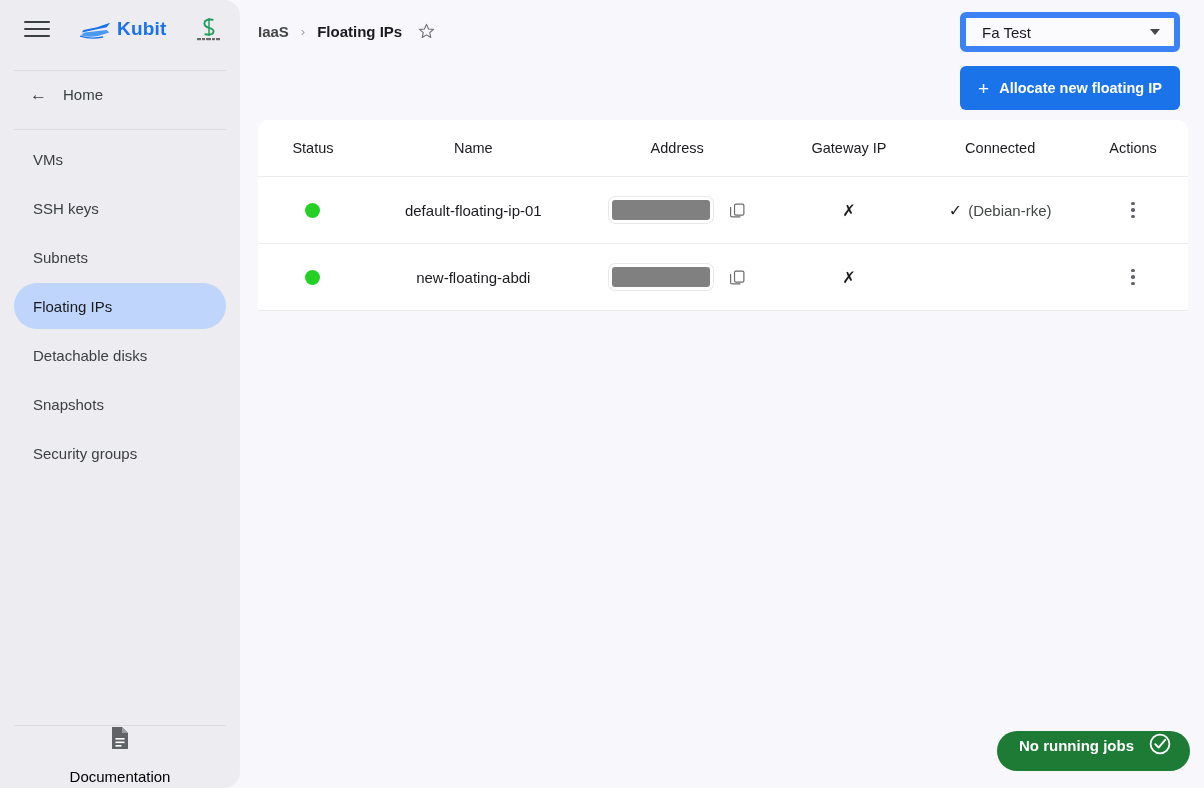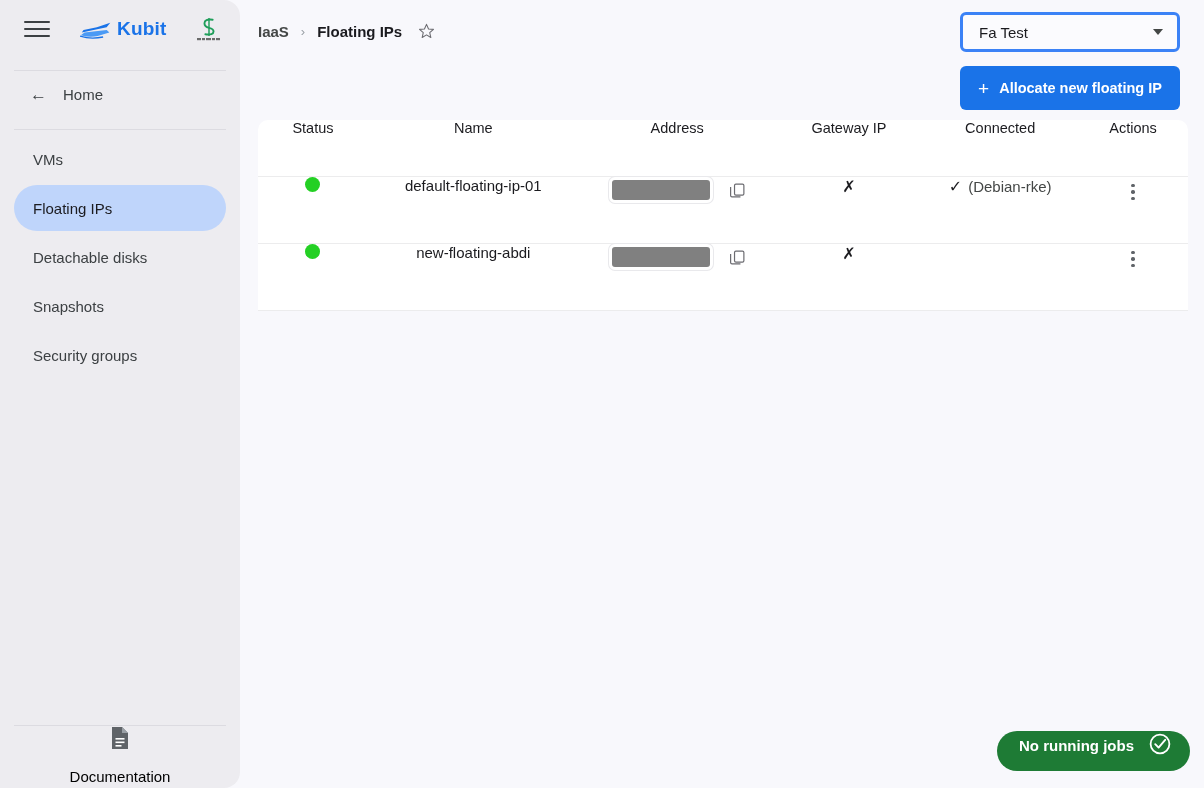--- a/index.html
+++ b/index.html
@@ -56,36 +56,36 @@
   .main { flex: 1; position: relative; height: 788px; background: #f8f8fc; }
 
   .topbar { height: 62px; display: flex; align-items: center; padding: 0 0 0 18px; }
   .crumbs { display: flex; align-items: center; gap: 12px; font-size: 15px; }
   .crumb { color: #444746; cursor: pointer; font-weight: bold; }
   .crumb.current { color: #1b1b1f; }
   .crumb-sep { color: #9aa0a6; font-size: 13px; }
   .star-icon { margin-left: 4px; cursor: pointer; display: flex; align-items: center; }
 
   .topright { position: absolute; right: 24px; top: 12px; width: 220px; }
-  .select-box { height: 40px; border: 3px solid #3b82f6; border-radius: 6px;
+  .select-box { height: 40px; border: 6px solid #3b82f6; border-radius: 6px;
                 background: #fbfbfe; display: flex; align-items: center;
                 justify-content: space-between; padding: 0 14px 0 16px; font-size: 15px;
                 color: #1b1b1f; cursor: pointer; }
   .caret { width: 0; height: 0; border-left: 5px solid transparent;
            border-right: 5px solid transparent; border-top: 6px solid #444746; }
   .alloc-btn { margin-top: 14px; height: 44px; background: #1a73e8; border-radius: 6px;
                display: flex; align-items: center; justify-content: center; gap: 10px;
                color: #fff; font-size: 14.5px; font-weight: bold; cursor: pointer;
                padding: 0 16px; white-space: nowrap; }
   .plus { font-size: 19px; font-weight: normal; line-height: 1; }
 
   
   .table-card { position: absolute; left: 18px; right: 16px; top: 120px;
                 background: #fff; border-radius: 10px 10px 0 0; overflow: visible; }
-  .trow { display: flex; align-items: flex-start; border-bottom: 1px solid #ececed; height: 67px; }
+  .trow { display: flex; align-items: center; border-bottom: 1px solid #ececed; height: 67px; }
   .trow.head { height: 57px; border-bottom: 1px solid #ececed; }
   .th { font-size: 14.5px; color: #1b1b1f; text-align: center; }
   .td { font-size: 15px; color: #1b1b1f; text-align: center; display: flex;
         align-items: center; justify-content: center; }
   .c-status { width: 120px; }
   .c-name   { width: 230px; }
   .c-addr   { width: 215px; }
   .c-gw     { width: 160px; }
   .c-conn   { width: 170px; }
   .c-act    { width: 120px; }
@@ -149,20 +149,26 @@
     <div class="home-row">
       <span class="back-arrow">←</span>
       <span>Home</span>
     </div>
 
     <div class="sb-divider"></div>
 
     <div class="nav">
       <div class="nav-item">
         <span>VMs</span>
+      </div>
+      <div class="nav-item">
+        <span>SSH keys</span>
+      </div>
+      <div class="nav-item">
+        <span>Subnets</span>
       </div>
       <div class="nav-item active">
         <span>Floating IPs</span>
       </div>
       <div class="nav-item">
         <span>Detachable disks</span>
       </div>
       <div class="nav-item">
         <span>Snapshots</span>
       </div>

